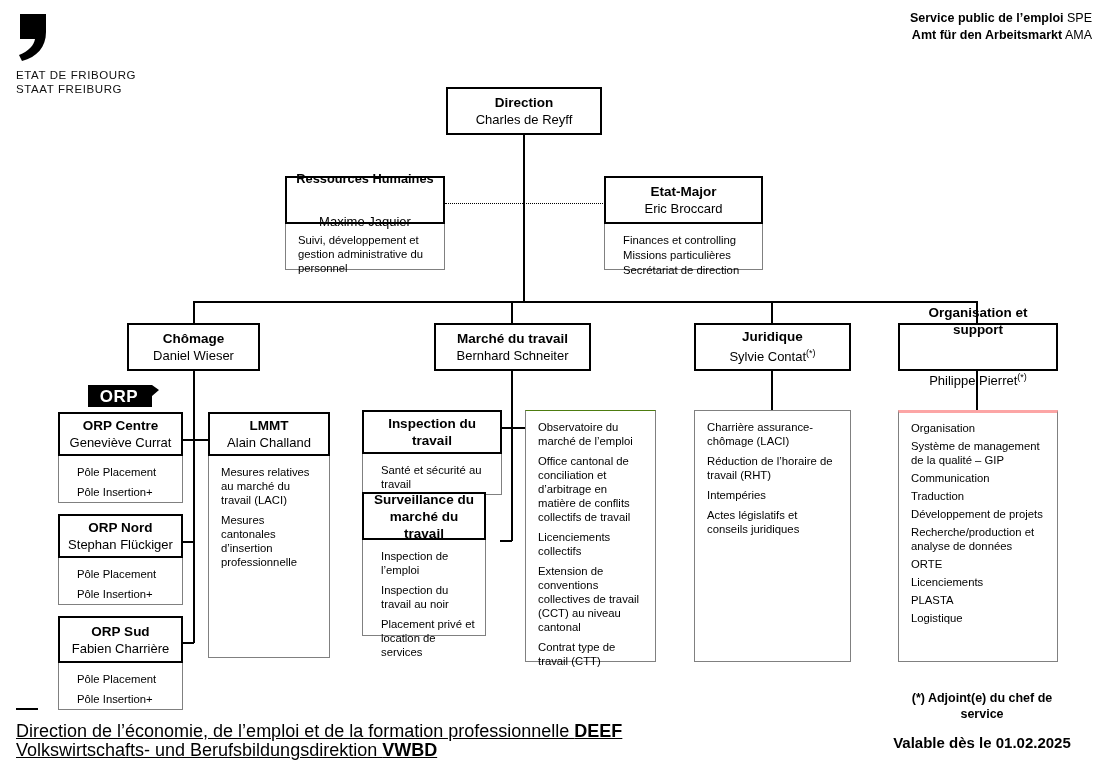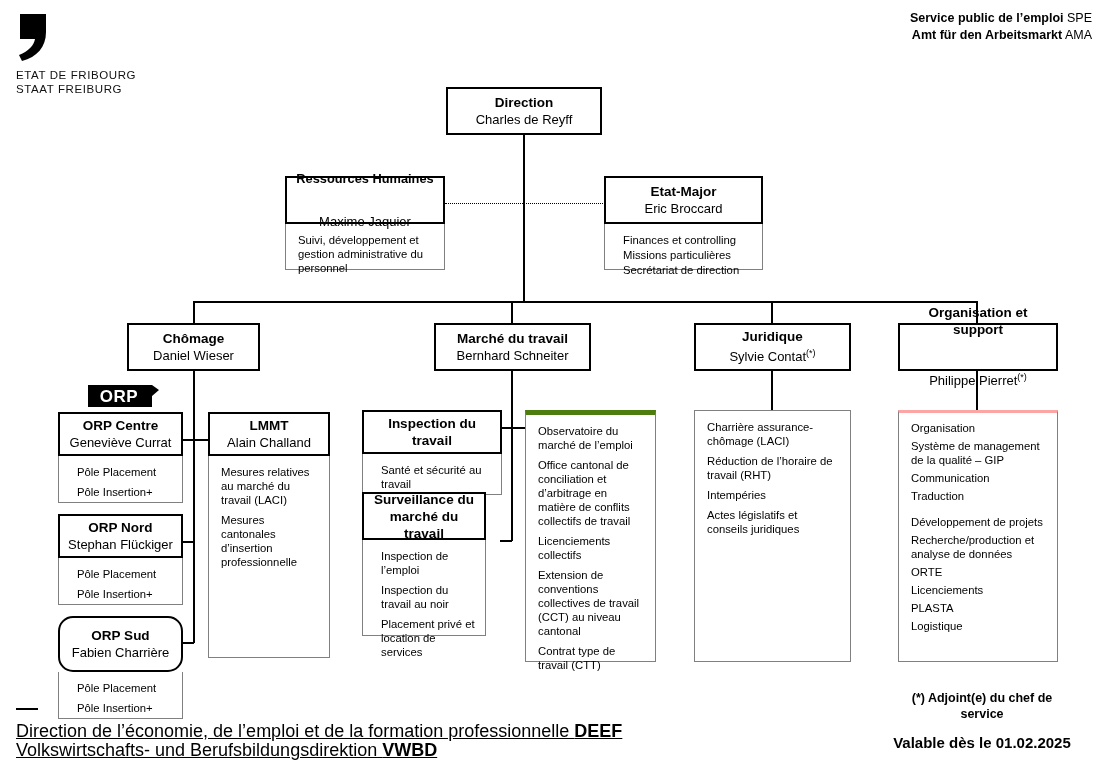--- a/index.html
+++ b/index.html
@@ -215,21 +215,21 @@
     <div class="title">ORP Nord</div>
     <div class="person">Stephan Flückiger</div>
   </div>
   <div class="node-body centerpad" style="height:47px;">
     <div class="item">Pôle Placement</div>
     <div class="item">Pôle Insertion+</div>
   </div>
 </div>
 
 <div class="abs node" style="left:58px; top:616px; width:125px;">
-  <div class="node-head" style="height:56px;border-radius:15px;">
+  <div class="node-head" style="height:47px;">
     <div class="title">ORP Sud</div>
     <div class="person">Fabien Charrière</div>
   </div>
   <div class="node-body centerpad" style="height:47px;">
     <div class="item">Pôle Placement</div>
     <div class="item">Pôle Insertion+</div>
   </div>
 </div>
 
 <div class="abs node" style="left:208px; top:412px; width:122px;">
@@ -263,21 +263,21 @@
     <div class="title">marché du travail</div>
   </div>
   <div class="node-body centerpad" style="height:96px;">
     <div class="item">Inspection de l’emploi</div>
     <div class="item">Inspection du travail au noir</div>
     <div class="item">Placement privé et location de services</div>
   </div>
 </div>
 
 <div class="abs node" style="left:525px; top:410px; width:131px;">
-  <div class="node-body" style="border-top:5px solid #4d7c0f; height:252px;">
+  <div class="node-body" style="border-top:1px solid #4d7c0f; height:252px;">
     <div class="item">Observatoire du marché de l’emploi</div>
     <div class="item">Office cantonal de conciliation et d’arbitrage en matière de conflits collectifs de travail</div>
     <div class="item">Licenciements collectifs</div>
     <div class="item">Extension de conventions collectives de travail (CCT) au niveau cantonal</div>
     <div class="item">Contrat type de travail (CTT)</div>
   </div>
 </div>
 
 <div class="abs vline-thin" style="left:771px; top:371px; height:40px;"></div>
 <div class="abs node" style="left:694px; top:410px; width:157px;">
@@ -288,21 +288,21 @@
     <div class="item">Actes législatifs et conseils juridiques</div>
   </div>
 </div>
 
 <div class="abs vline-thin" style="left:976px; top:371px; height:40px;"></div>
 <div class="abs node" style="left:898px; top:410px; width:160px;">
   <div class="node-body tight" style="border-top:3px solid #fca5a5; height:252px; padding-top:8px;">
     <div class="item" style="margin-bottom:4px;">Organisation</div>
     <div class="item" style="margin-bottom:4px;">Système de management de la qualité – GIP</div>
     <div class="item" style="margin-bottom:4px;">Communication</div>
-    <div class="item" style="margin-bottom:12px;">Traduction</div>
+    <div class="item" style="margin-bottom:4px;">Traduction</div>
     <div class="item" style="margin-bottom:4px;">Développement de projets</div>
     <div class="item" style="margin-bottom:4px;">Recherche/production et analyse de données</div>
     <div class="item" style="margin-bottom:4px;">ORTE</div>
     <div class="item" style="margin-bottom:4px;">Licenciements</div>
     <div class="item" style="margin-bottom:4px;">PLASTA</div>
     <div class="item" style="margin-bottom:4px;">Logistique</div>
   </div>
 </div>
 
 <div class="abs" id="footer-rule"></div>

